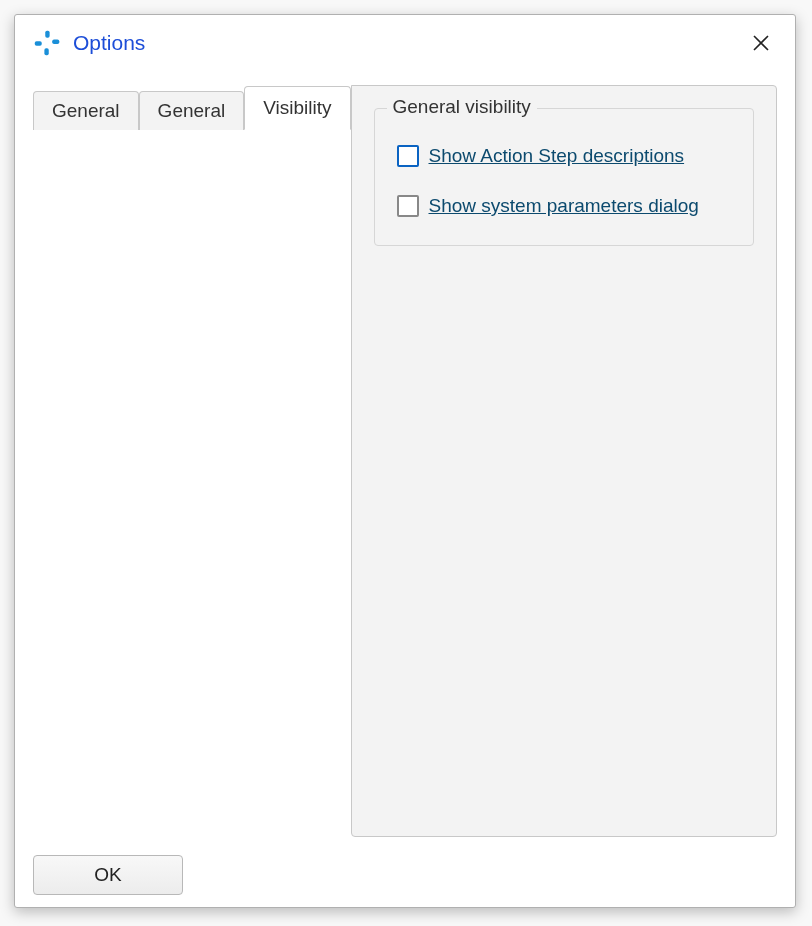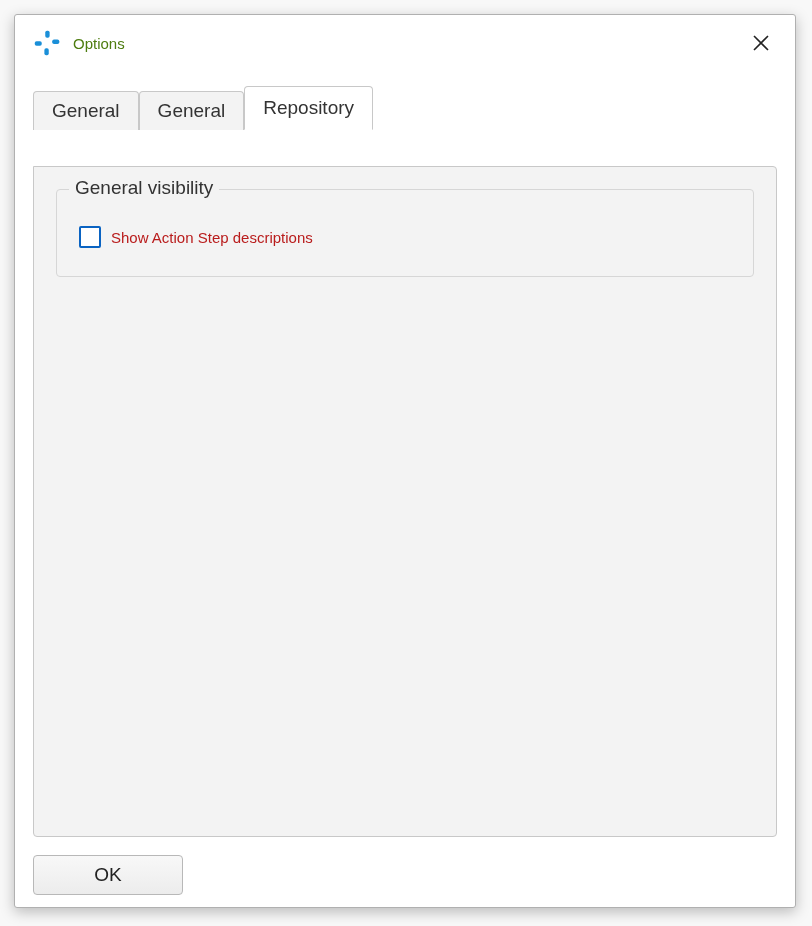--- a/index.html
+++ b/index.html
@@ -30,41 +30,39 @@
     align-items: center;
     padding: 0 14px 0 18px;
   }
   .app-icon {
     width: 28px; height: 28px;
     margin-right: 12px;
     flex: 0 0 auto;
   }
   .title-text {
     flex: 1 1 auto;
-    font-size: 15px;
-    color: #4d7c0f;
+    font-size: 21px;
+    color: #1d4ed8;
   }
   .close-btn {
     width: 40px; height: 40px;
     display: flex; align-items: center; justify-content: center;
     cursor: pointer;
   }
   .close-btn svg { width: 20px; height: 20px; }
   .body-area {
     flex: 1 1 auto;
     padding: 14px 18px 8px 18px;
     display: flex;
     flex-direction: column;
   }
   .tab-container {
     flex: 1 1 auto;
     display: flex;
-    flex-direction: column;
-    position: relative;
-    gap: 37px;
+    position: relative;
   }
   .tab-row {
     display: flex;
     align-items: flex-end;
     height: 44px;
     position: relative;
     z-index: 2;
   }
   .tab {
     border: 1px solid #c8c8c8;
@@ -126,22 +124,23 @@
     border: 2px solid #888;
     background: #fff;
     margin-right: 10px;
     border-radius: 2px;
     flex: 0 0 auto;
   }
   .checkbox.focused {
     border-color: #0a63c2;
   }
   .check-label {
-    font-size: 15px;
-    color: #b91c1c;
+    font-size: 19px;
+    color: #0c4a6e;
+    text-decoration: underline;
   }
   .button-row {
     height: 62px;
     padding: 10px 18px 14px 18px;
     display: flex;
     gap: 12px;
   }
   .btn {
     min-width: 150px;
     height: 40px;
@@ -184,33 +183,37 @@
     <div class="body-area">
       <div class="tab-container">
         <div class="tab-row">
           <div class="tab inactive">
             <span>General</span>
           </div>
           <div class="tab inactive">
             <span>General</span>
           </div>
           <div class="tab active">
-            <span>Repository</span>
+            <span>Visibility</span>
           </div>
         </div>
 
         <div class="tab-page">
           <div class="groupbox">
             <span class="groupbox-title">General visibility</span>
 
             <div class="check-row">
               <span class="checkbox focused"></span>
               <span class="check-label">Show Action Step descriptions</span>
             </div>
 
+            <div class="check-row">
+              <span class="checkbox"></span>
+              <span class="check-label">Show system parameters dialog</span>
+            </div>
           </div>
         </div>
       </div>
     </div>
 
     <div class="button-row">
       <div class="btn">
         <span>OK</span>
       </div>
     </div>

